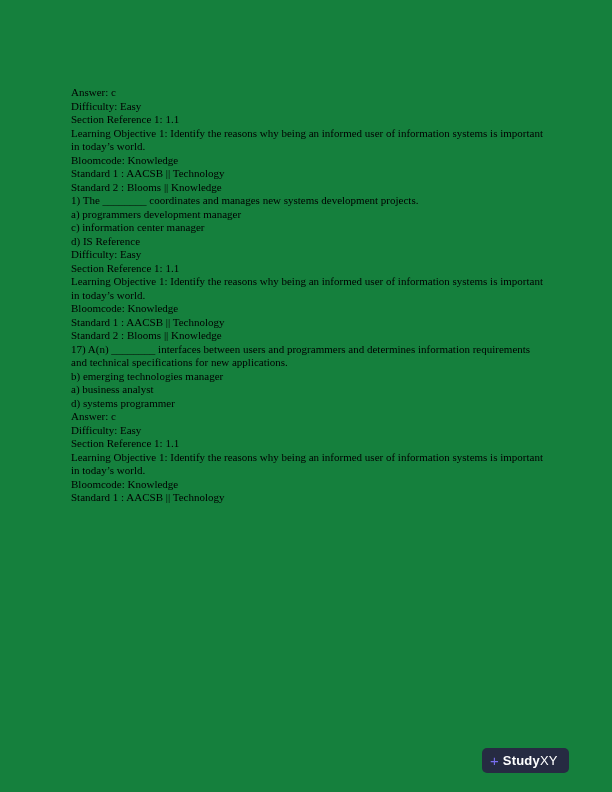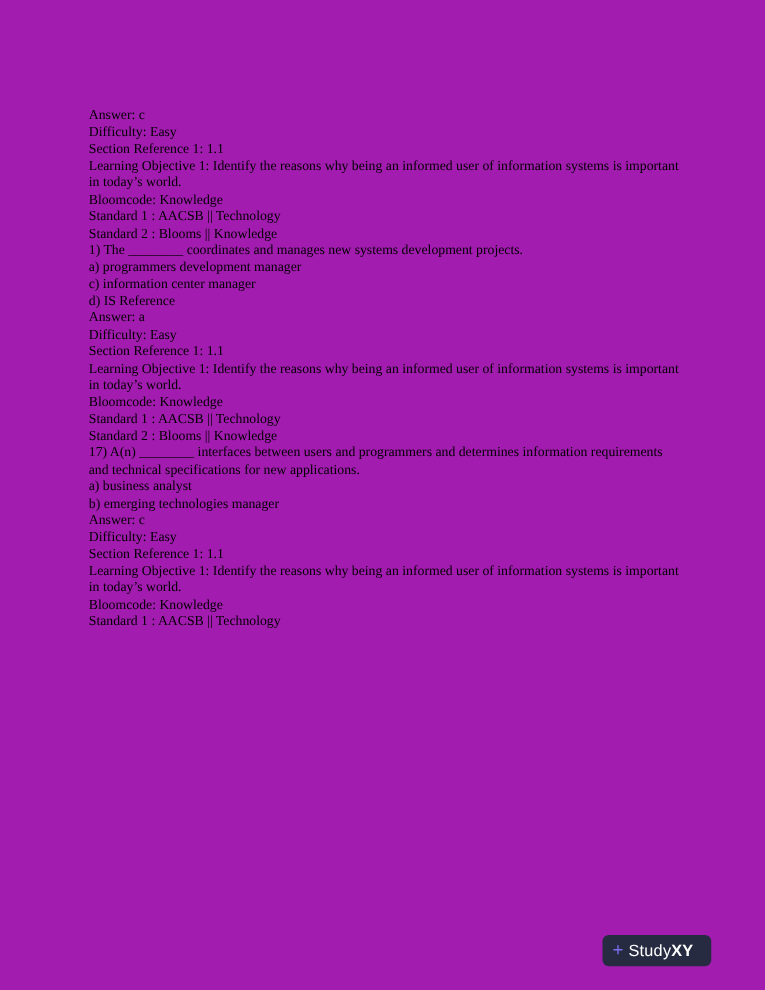--- a/index.html
+++ b/index.html
@@ -7,21 +7,21 @@
   body {
     width: 612px;
     height: 792px;
     font-family: "Liberation Serif", serif;
     color: #000000;
   }
   .page {
     position: relative;
     width: 612px;
     height: 792px;
-    background: #a21caf;
+    background: #15803d;
     overflow: hidden;
   }
   .content {
     position: absolute;
     left: 71px;
     top: 86px;
     width: 472px;
     font-size: 11px;
     line-height: 13.5px;
   }
@@ -42,22 +42,22 @@
     font-family: "Liberation Sans", sans-serif;
   }
   .logo .plus {
     color: #7a6ff0;
     font-size: 15px;
     font-weight: 400;
     margin-right: 4px;
     line-height: 1;
   }
   .logo .brand { font-size: 13px; color: #ffffff; letter-spacing: 0.2px; }
-  .logo .brand .study { font-weight: 400; }
-  .logo .brand .xy { font-weight: 700; }
+  .logo .brand .study { font-weight: 700; }
+  .logo .brand .xy { font-weight: 400; }
 </style>
 </head>
 <body>
 
 <div class="page">
   <div class="content">
 
     <section>
       <p class="sp1">Answer: c</p>
       <p>Difficulty: Easy</p>
@@ -66,33 +66,33 @@
       <p>Bloomcode: Knowledge</p>
       <p>Standard 1 : AACSB || Technology</p>
       <p class="sp2">Standard 2 : Blooms || Knowledge</p>
     </section>
 
     <section>
       <p class="sp1">1) The ________ coordinates and manages new systems development projects.</p>
       <p>a) programmers development manager</p>
       <p>c) information center manager</p>
       <p class="sp1">d) IS Reference</p>
-      <p class="sp1">Answer: a</p>
       <p>Difficulty: Easy</p>
       <p>Section Reference 1: 1.1</p>
       <p>Learning Objective 1: Identify the reasons why being an informed user of information systems is important in today’s world.</p>
       <p>Bloomcode: Knowledge</p>
       <p>Standard 1 : AACSB || Technology</p>
       <p class="sp2">Standard 2 : Blooms || Knowledge</p>
     </section>
 
     <section>
       <p class="sp1">17) A(n) ________ interfaces between users and programmers and determines information requirements and technical specifications for new applications.</p>
+      <p>b) emerging technologies manager</p>
       <p>a) business analyst</p>
-      <p>b) emerging technologies manager</p>
+      <p class="sp1">d) systems programmer</p>
       <p class="sp1">Answer: c</p>
       <p>Difficulty: Easy</p>
       <p>Section Reference 1: 1.1</p>
       <p>Learning Objective 1: Identify the reasons why being an informed user of information systems is important in today’s world.</p>
       <p>Bloomcode: Knowledge</p>
       <p>Standard 1 : AACSB || Technology</p>
     </section>
 
   </div>
 

